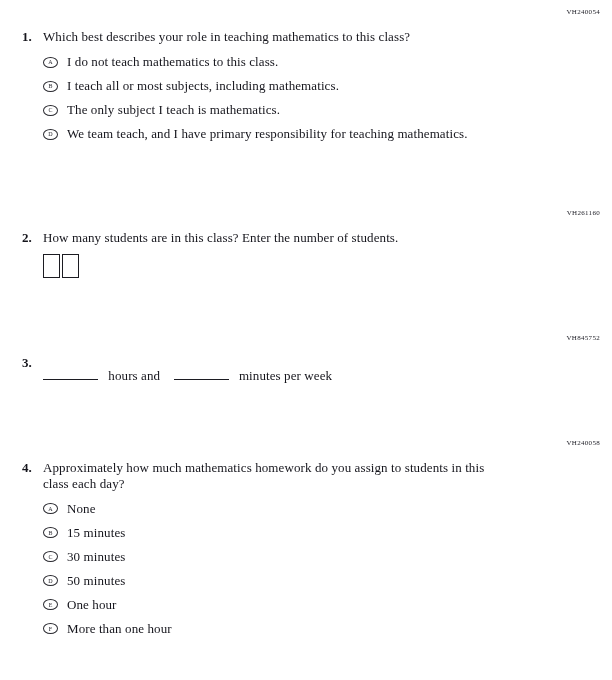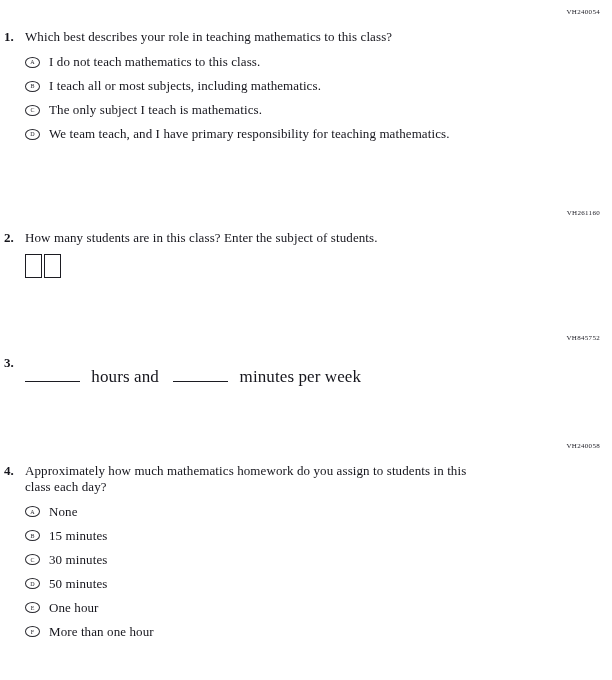--- a/index.html
+++ b/index.html
@@ -5,21 +5,21 @@
   html, body { margin: 0; padding: 0; }
   body {
     width: 612px; height: 680px;
     background: #ffffff;
     font-family: "Liberation Serif", serif;
     color: #15151c;
   }
   .page {
     box-sizing: border-box;
     width: 612px; height: 680px;
-    padding: 8px 12px 0 4px;
+    padding: 8px 12px 0 22px;
     overflow: hidden;
   }
   .item-code {
     text-align: right;
     font-size: 7px;
     line-height: 8px;
     letter-spacing: 0.3px;
     color: #23232b;
   }
   .q-row { display: flex; margin-top: 13px; }
@@ -41,21 +41,21 @@
     background: #fff; cursor: pointer;
   }
   .oval-letter { font-size: 6px; line-height: 1; color: #2a2a30; }
   .option-label { font-size: 13px; letter-spacing: 0.1px; }
   .digit-boxes { margin-top: 9px; display: flex; gap: 2px; }
   .digit-box {
     width: 15px; height: 22px;
     border: 1.6px solid #1c1c22;
     background: #fff;
   }
-  .blank-row { margin-top: 12px; font-size: 17px; letter-spacing: 0.1px; }
+  .blank-row { margin-top: 12px; font-size: 13px; letter-spacing: 0.1px; }
   .blank-line {
     display: inline-block;
     width: 55px; height: 12px;
     border-bottom: 1px solid #1c1c22;
     margin-right: 7px; vertical-align: baseline;
   }
   .blank-label { margin-right: 10px; }
   .sec-2 { margin-top: 58px; }
   .sec-3 { margin-top: 56px; }
   .sec-4 { margin-top: 55px; }
@@ -99,21 +99,21 @@
         </div>
       </div>
     </div>
   </section>
 
   <section class="question sec-2">
     <div class="item-code">VH261160</div>
     <div class="q-row">
       <span class="q-num">2.</span>
       <div class="q-body">
-        <p class="q-text">How many students are in this class? Enter the subject of students.</p>
+        <p class="q-text">How many students are in this class? Enter the number of students.</p>
         <div class="digit-boxes">
           <div class="digit-box"></div>
           <div class="digit-box"></div>
         </div>
       </div>
     </div>
   </section>
 
   <section class="question sec-3">
     <div class="item-code">VH845752</div>

